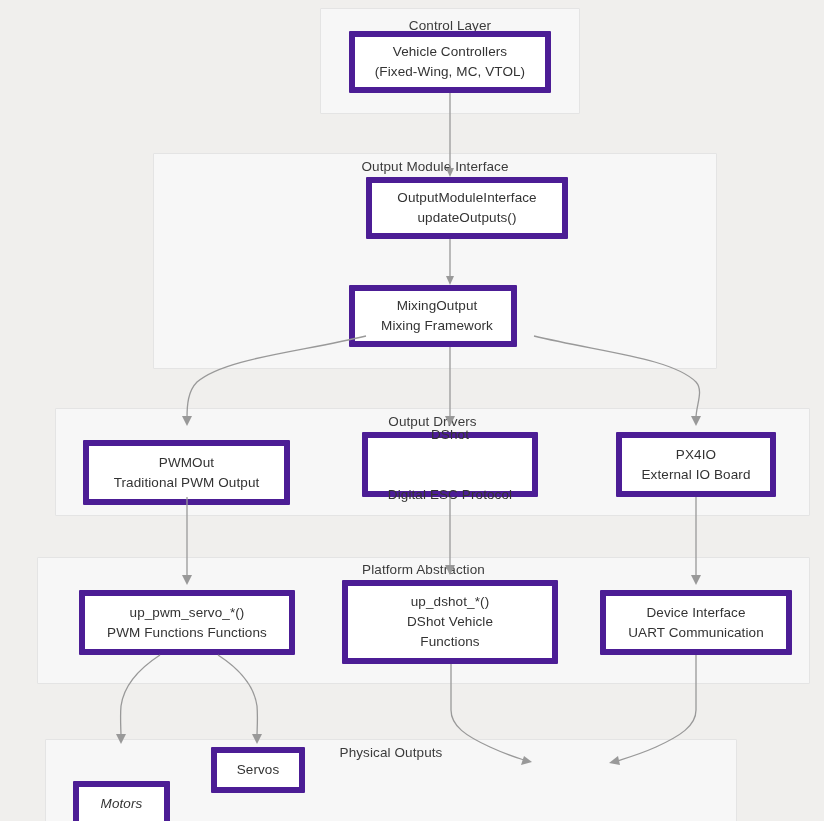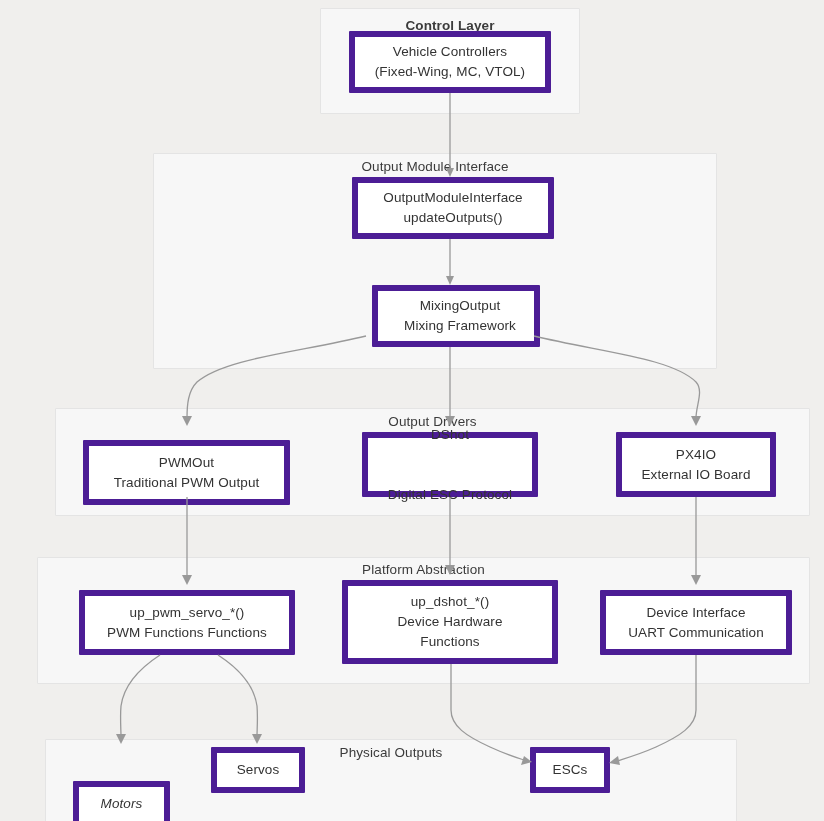--- a/index.html
+++ b/index.html
@@ -68,35 +68,35 @@
     stroke-width: 1.3px;
   }
   .arrow-head { fill: #999999; }
 </style>
 </head>
 <body>
 
 <div id="diagram">
 
   <div class="cluster" style="left:320px; top:8px; width:260px; height:106px;">
-    <div class="cluster-label" style="top:9px;font-weight:bold;">Control Layer</div>
+    <div class="cluster-label" style="top:9px;">Control Layer</div>
   </div>
   <div class="node" style="left:349px; top:31px; width:202px; height:62px;">
     <span>Vehicle Controllers</span>
     <span>(Fixed-Wing, MC, VTOL)</span>
   </div>
 
   <div class="cluster" style="left:153px; top:153px; width:564px; height:216px;">
     <div class="cluster-label" style="top:5px;">Output Module Interface</div>
   </div>
-  <div class="node" style="left:352px; top:177px; width:202px; height:62px;justify-content:center;">
+  <div class="node" style="left:366px; top:177px; width:202px; height:62px;justify-content:center;">
     <span>OutputModuleInterface</span>
     <span>updateOutputs()</span>
   </div>
-  <div class="node" style="left:372px; top:285px; width:168px; height:62px;padding-left:8px;">
+  <div class="node" style="left:349px; top:285px; width:168px; height:62px;padding-left:8px;">
     <span>MixingOutput</span>
     <span>Mixing Framework</span>
   </div>
 
   <div class="cluster" style="left:55px; top:408px; width:755px; height:108px;">
     <div class="cluster-label" style="top:5px;">Output Drivers</div>
   </div>
   <div class="node" style="left:83px; top:432px; width:207px; height:65px;margin-top:8px;">
     <span>PWMOut</span>
     <span>Traditional PWM Output</span>
@@ -112,40 +112,37 @@
 
   <div class="cluster" style="left:37px; top:557px; width:773px; height:127px;">
     <div class="cluster-label" style="top:4px;">Platform Abstraction</div>
   </div>
   <div class="node" style="left:79px; top:590px; width:216px; height:65px;">
     <span>up_pwm_servo_*()</span>
     <span>PWM Functions Functions</span>
   </div>
   <div class="node" style="left:342px; top:580px; width:216px; height:84px;text-align:right;">
     <span>up_dshot_*()</span>
-    <span>Device Hardware</span>
+    <span>DShot Vehicle</span>
     <span>Functions</span>
   </div>
   <div class="node" style="left:600px; top:590px; width:192px; height:65px;">
     <span>Device Interface</span>
     <span>UART Communication</span>
   </div>
 
   <div class="cluster" style="left:45px; top:726px; width:692px; height:88px;margin-top:13px;">
     <div class="cluster-label" style="top:5px;">Physical Outputs</div>
   </div>
   <div class="node" style="left:73px; top:781px; width:97px; height:46px;font-style:italic;">
     <span>Motors</span>
   </div>
   <div class="node" style="left:211px; top:747px; width:94px; height:46px;">
     <span>Servos</span>
   </div>
-  <div class="node" style="left:530px; top:747px; width:80px; height:46px;">
-    <span>ESCs</span>
-  </div>
 
   <svg id="edges" viewBox="0 0 824 821">
 
     <g>
       <path class="edge-path" d="M450,93 L450,171"></path>
       <polygon class="arrow-head" points="450,177 446,168 454,168"></polygon>
     </g>
 
     <g>
       <path class="edge-path" d="M450,239 L450,279"></path>

